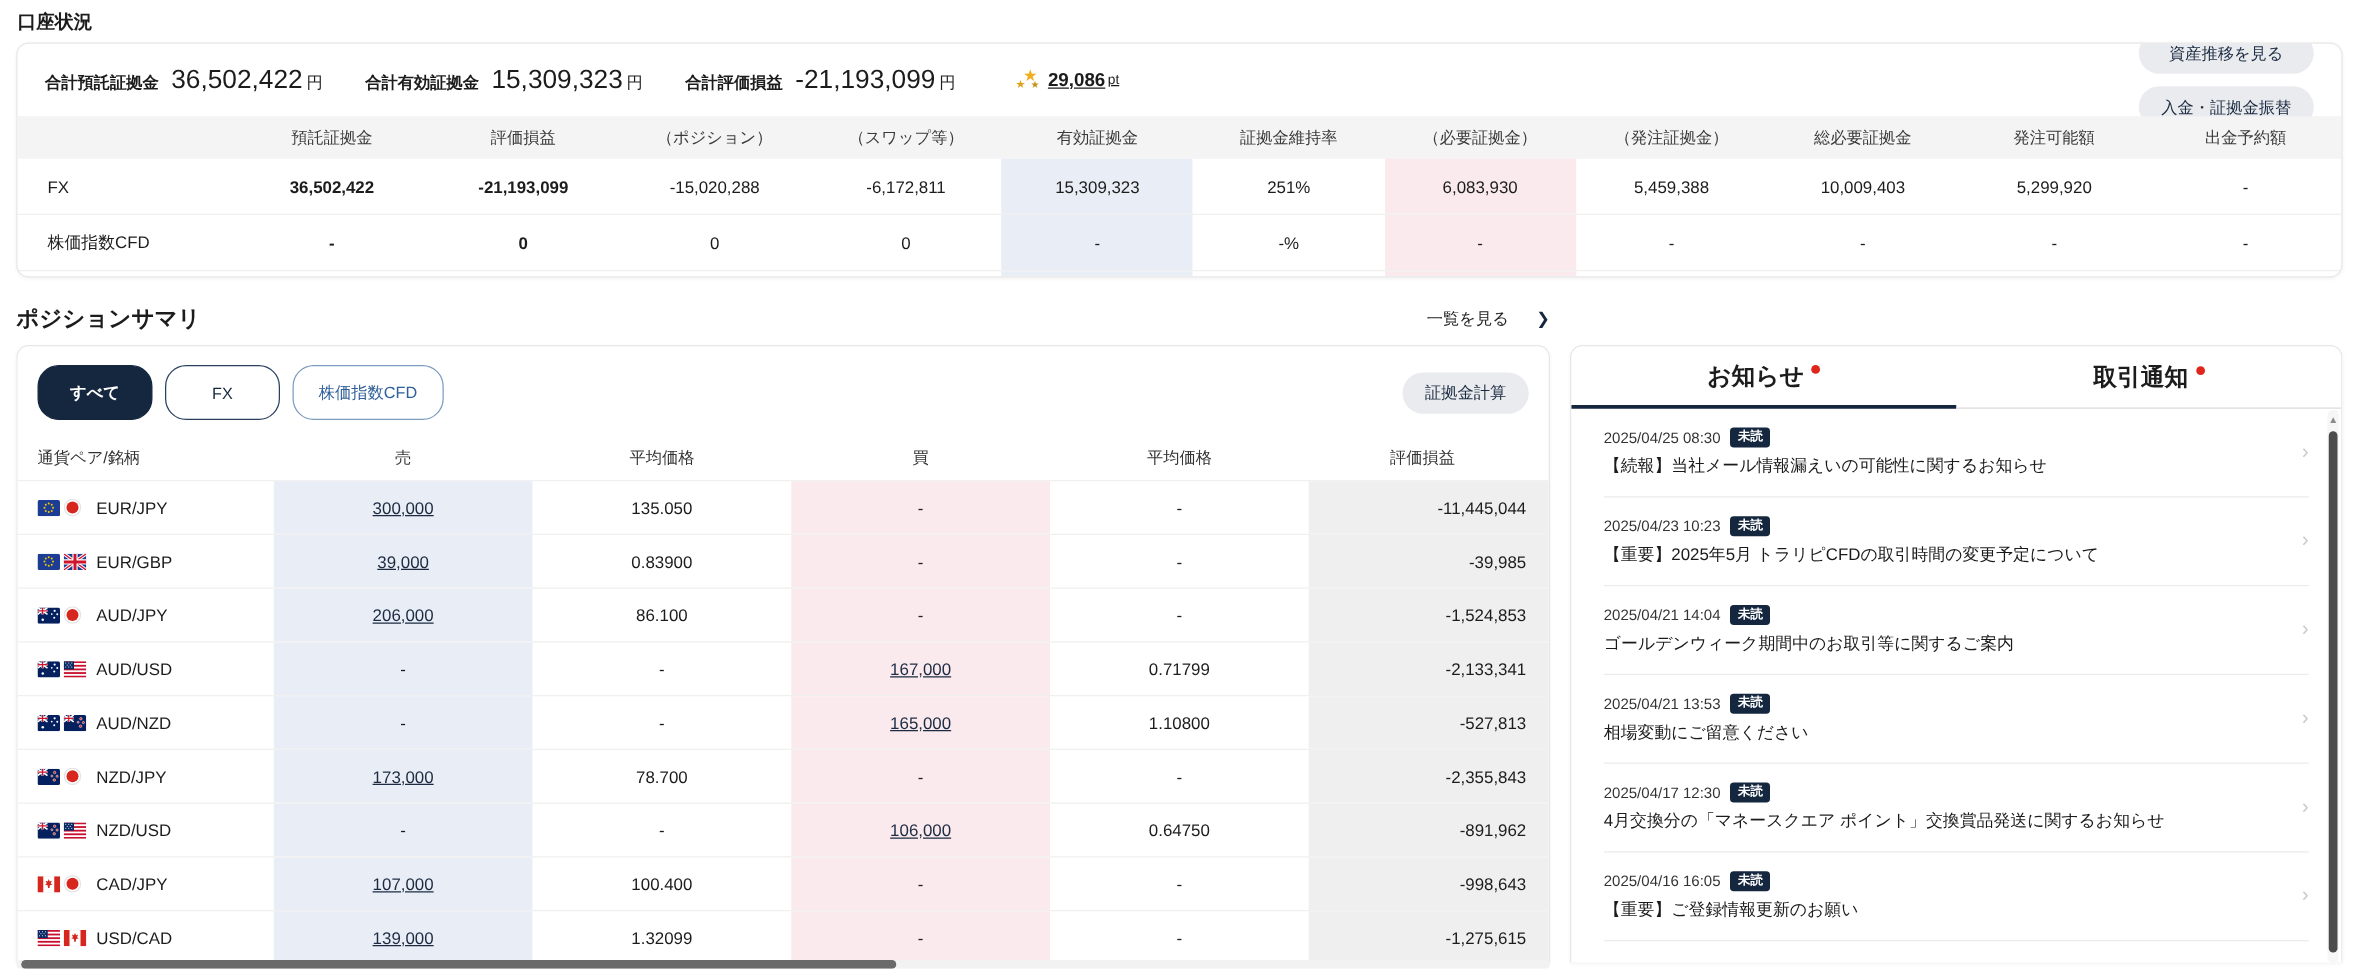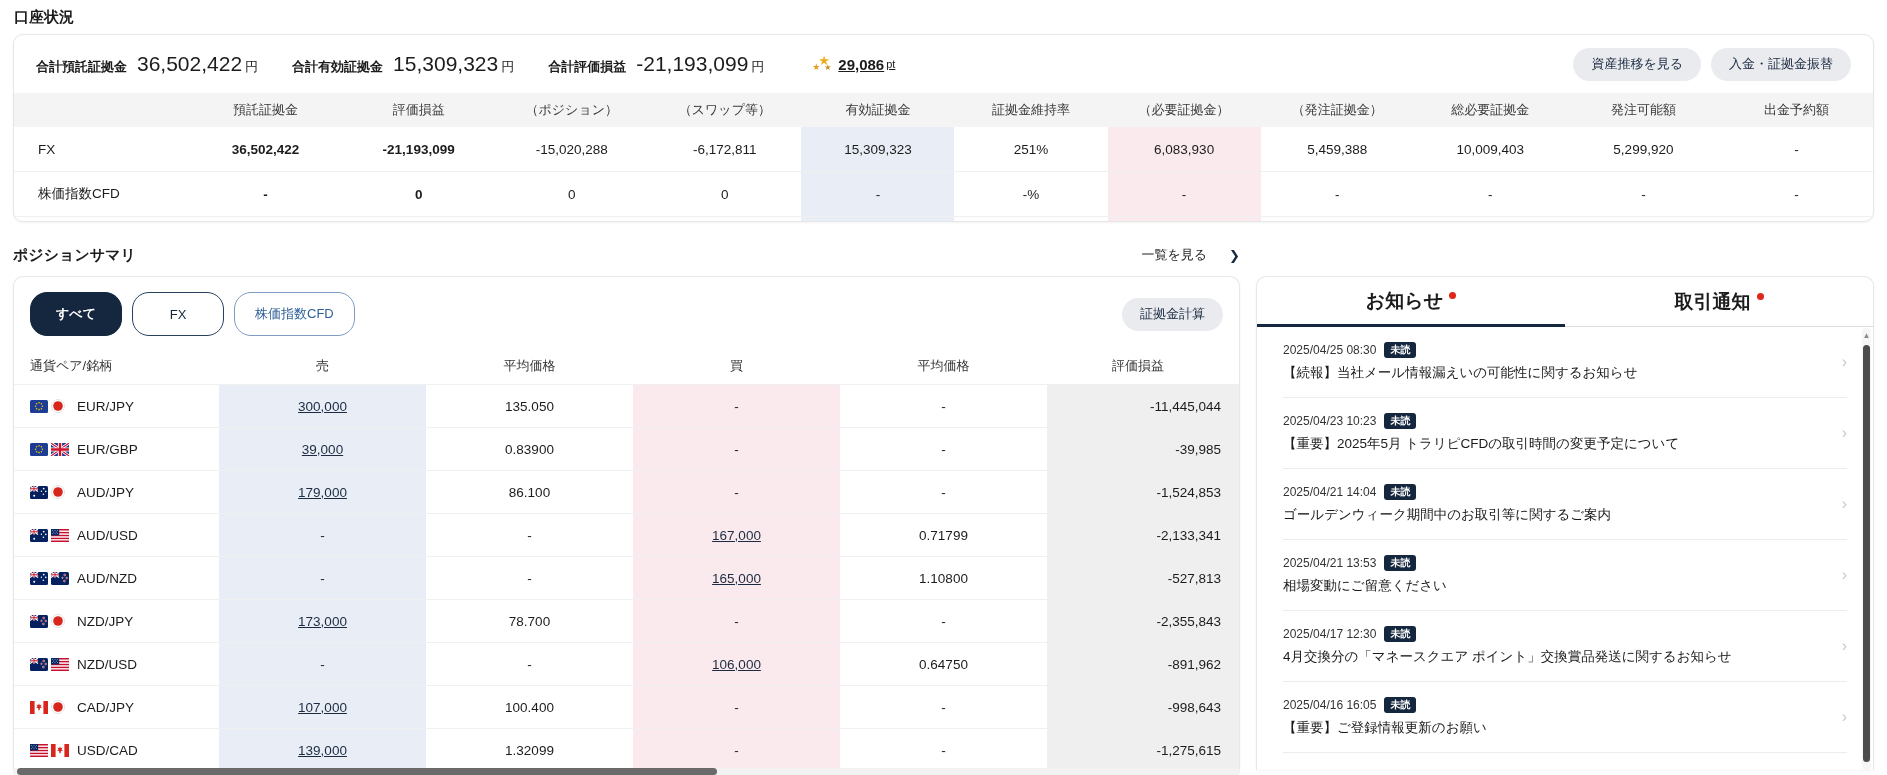--- a/index.html
+++ b/index.html
@@ -19,40 +19,40 @@
   .sum-value{font-size:21px;}
   .sum-unit{font-size:13px;margin-left:3px;}
   .points{display:flex;align-items:center;margin-left:14px;cursor:pointer;}
   .star-ico{position:relative;width:23px;height:20px;margin-right:3px;}
   .star-ico span{position:absolute;line-height:1;}
   .star-ico .s1{font-size:13px;color:#f0ad1d;left:6px;top:0;}
   .star-ico .s2{font-size:9px;color:#dfa11c;left:0;top:9px;}
   .star-ico .s3{font-size:8px;color:#c8901a;left:12px;top:10px;}
   .points-link{font-size:15px;font-weight:600;color:#1c1c1c;text-decoration:underline;}
   .points-unit{font-size:11px;margin-left:2px;text-decoration:underline;}
-  .summary-buttons{margin-left:auto;display:flex;gap:10px;}
+  .summary-buttons{margin-left:auto;display:flex;gap:10px;flex-direction:column;}
   .pill-btn{background:#e9ebee;border:none;border-radius:17px;height:33px;padding:0 18px;
     font-size:13px;color:#1c2b42;font-family:inherit;cursor:pointer;white-space:nowrap;}
 
   .a-head{display:flex;background:#f4f4f5;height:34px;align-items:center;color:#3a3a3a;flex:none;}
   .a-col0{width:175px;padding-left:24px;box-sizing:border-box;flex:none;}
   .a-colv{flex:1;align-self:stretch;display:flex;align-items:center;justify-content:center;}
   .a-row{display:flex;height:44px;border-bottom:1px solid #f0f0f0;font-size:13.5px;flex:none;align-items:center;}
   .a-row .a-col0{align-self:center;}
   .a-filler{display:flex;flex:1;border:none;}
   .strong{font-weight:bold;}
   .band-blue{background:#e9eef6;}
   .band-pink{background:#faeaed;}
   .band-gray{background:#efefef;}
 
   
   .main{display:flex;gap:16px;padding:18px 13px 0;}
   .left{width:1227px;flex:none;}
   .sec-head{display:flex;justify-content:space-between;align-items:center;height:30px;margin-bottom:6px;}
-  .sec-title{font-size:15px;font-weight:bold;}
+  .sec-title{font-size:18px;font-weight:bold;}
   .view-all{display:flex;align-items:center;gap:22px;font-size:13px;color:#222;cursor:pointer;}
   .view-all .chev{color:#15273f;font-weight:bold;}
 
   .pos-card{border:1px solid #e7e7e8;border-bottom:none;border-radius:10px 10px 0 0;height:493px;
     overflow:hidden;display:flex;flex-direction:column;box-shadow:0 1px 3px rgba(0,0,0,.05);background:#fff;}
   .tabs-row{display:flex;align-items:center;padding:15px 16px 12px;gap:10px;flex:none;}
   .tab-pill{height:44px;border-radius:17px;min-width:92px;padding:0 20px;font-size:13px;
     display:flex;align-items:center;justify-content:center;box-sizing:border-box;cursor:pointer;background:#fff;}
   .tab-all{background:#15273f;color:#fff;font-weight:bold;border:1px solid #15273f;}
   .tab-fx{border:1px solid #29415f;color:#15273f;}
@@ -318,21 +318,21 @@
                 <span>
                   <svg width="14" height="14" viewBox="0 0 14 14">
                     <circle cx="7" cy="7" r="6.5" fill="#fff" stroke="#e3e3e3"></circle>
                     <circle cx="7" cy="7" r="4.8" fill="#d7261e"></circle>
                   </svg>
                 </span>
               </span>
               <span class="pair-label">AUD/JPY</span>
             </div>
             <div class="c-qty band-blue">
-              <a class="qty-link">179,000</a>
+              <a class="qty-link">206,000</a>
             </div>
             <div class="c-avg">86.100</div>
             <div class="c-qty band-pink">
               <span>-</span>
             </div>
             <div class="c-avg">-</div>
             <div class="c-pl band-gray">-1,524,853</div>
           </div>
           <div class="p-row">
             <div class="c-pair">

